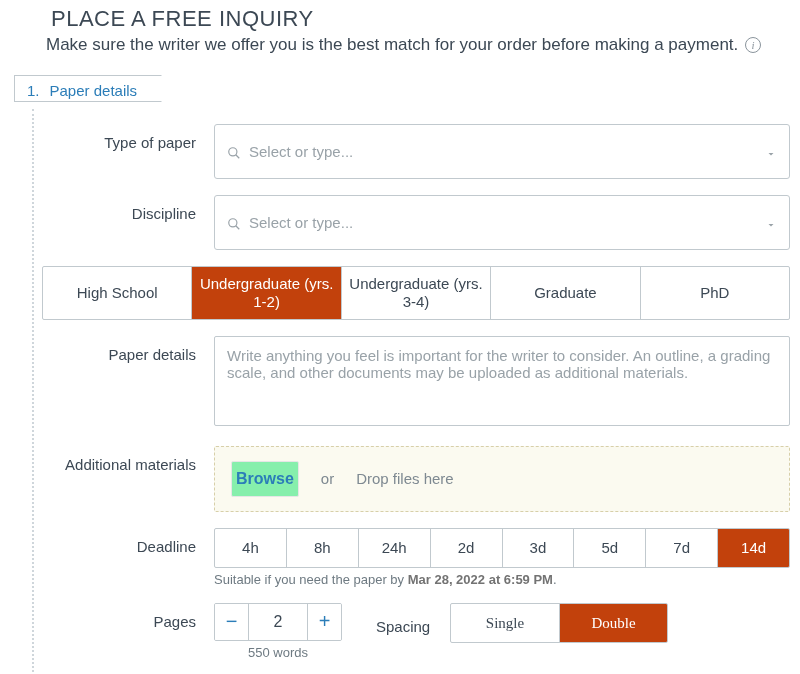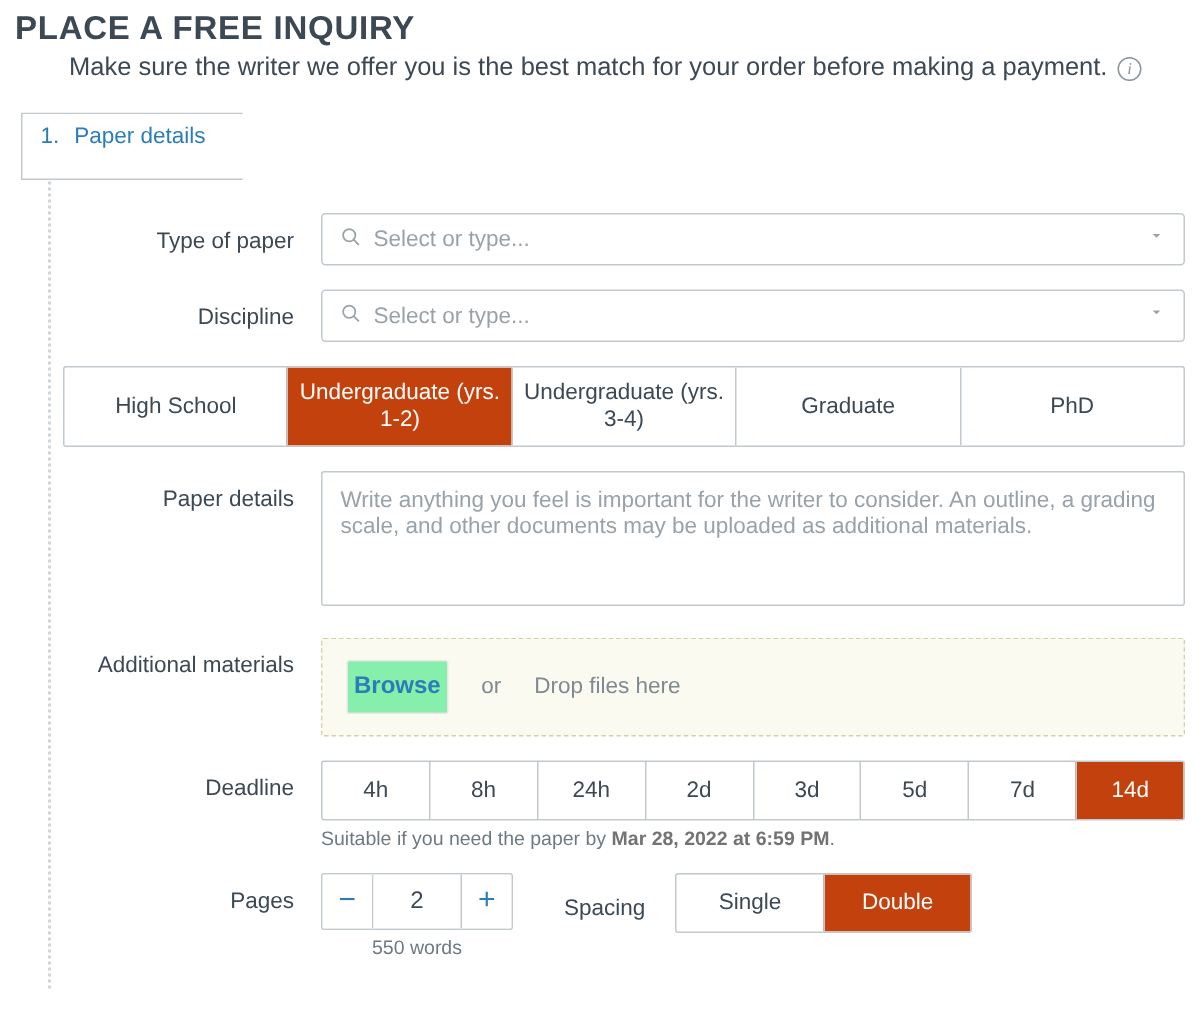--- a/index.html
+++ b/index.html
@@ -5,24 +5,25 @@
   * { box-sizing: border-box; margin: 0; padding: 0; }
   body {
     font-family: "Segoe UI", "Helvetica Neue", Arial, sans-serif;
     color: #3c4854;
     background: #fff;
     padding: 6px 10px 10px 10px;
     width: 800px;
   }
   h1 {
     font-size: 22px;
-    font-weight: 700;
+    font-weight: 400;
     letter-spacing: 0.5px;
     color: #3c4854;
     text-transform: uppercase;
+    margin-left: 41px;
   }
   .subtitle {
     font-size: 17px;
     color: #3c4854;
     margin-top: 2px;
     line-height: 1.35;
     margin-left: 36px;
   }
   .info-icon {
     display: inline-flex;
@@ -48,21 +49,21 @@
     position: absolute;
     left: 22px;
     top: 34px;
     bottom: -20px;
     border-left: 2px dotted #cfd6db;
   }
   .step-tab {
     position: relative;
     display: inline-block;
     border: 1px solid #c1c9ce;
-    padding: 6px 24px 20px 12px;
+    padding: 6px 24px 2px 12px;
     color: #2b7db8;
     font-size: 15px;
     background: #fff;
     margin-left: 0;
     z-index: 2;
     clip-path: polygon(0 0, calc(100% - 0px) 0, calc(100% - 16px) 50%, 100% 100%, 0 100%);
   }
   .step-tab .num { margin-right: 10px; }
   .form {
     margin-top: 22px;
@@ -78,24 +79,24 @@
     text-align: right;
     padding-right: 18px;
     padding-top: 10px;
     color: #3c4854;
     font-size: 15px;
     flex-shrink: 0;
   }
   .control { flex: 1; min-width: 0; }
   .select-like {
     display: flex;
-    align-items: flex-start;
+    align-items: flex-end;
     border: 1px solid #c1c9ce;
     border-radius: 3px;
-    padding: 8px 12px;
+    padding: 18px 12px;
     color: #99a2a8;
     font-size: 15px;
     cursor: pointer;
   }
   .select-like .search { margin-right: 8px; color:#99a2a8; flex-shrink:0; }
   .select-like .ph { flex: 1; }
   .select-like .chev { color:#99a2a8; flex-shrink:0; }
   .btn-group {
     display: flex;
     border: 1px solid #c1c9ce;
@@ -182,21 +183,21 @@
   .stepper input {
     flex:1;
     border:none;
     text-align:center;
     font-size:16px;
     color:#3c4854;
     width: 40px;
   }
   .spacing-group { display:flex; align-items:center; gap: 20px; }
   .spacing-label { font-size:15px; color:#3c4854; padding-top:8px;}
-  .btn-group.spacing { width: 198px; }
+  .btn-group.spacing { width: 218px; font-family: Liberation Serif, serif; }
   .btn-group.spacing .opt { min-height:38px; }
   .words { font-size:13px; color:#6e7a82; margin-top:4px; margin-left: 34px;}
   svg { display:block; }
 </style>
 </head>
 <body>
 
 <h1>PLACE A FREE INQUIRY</h1>
 <p class="subtitle">
   <span>Make sure the writer we offer you is the best match for your order before making a payment.</span>

